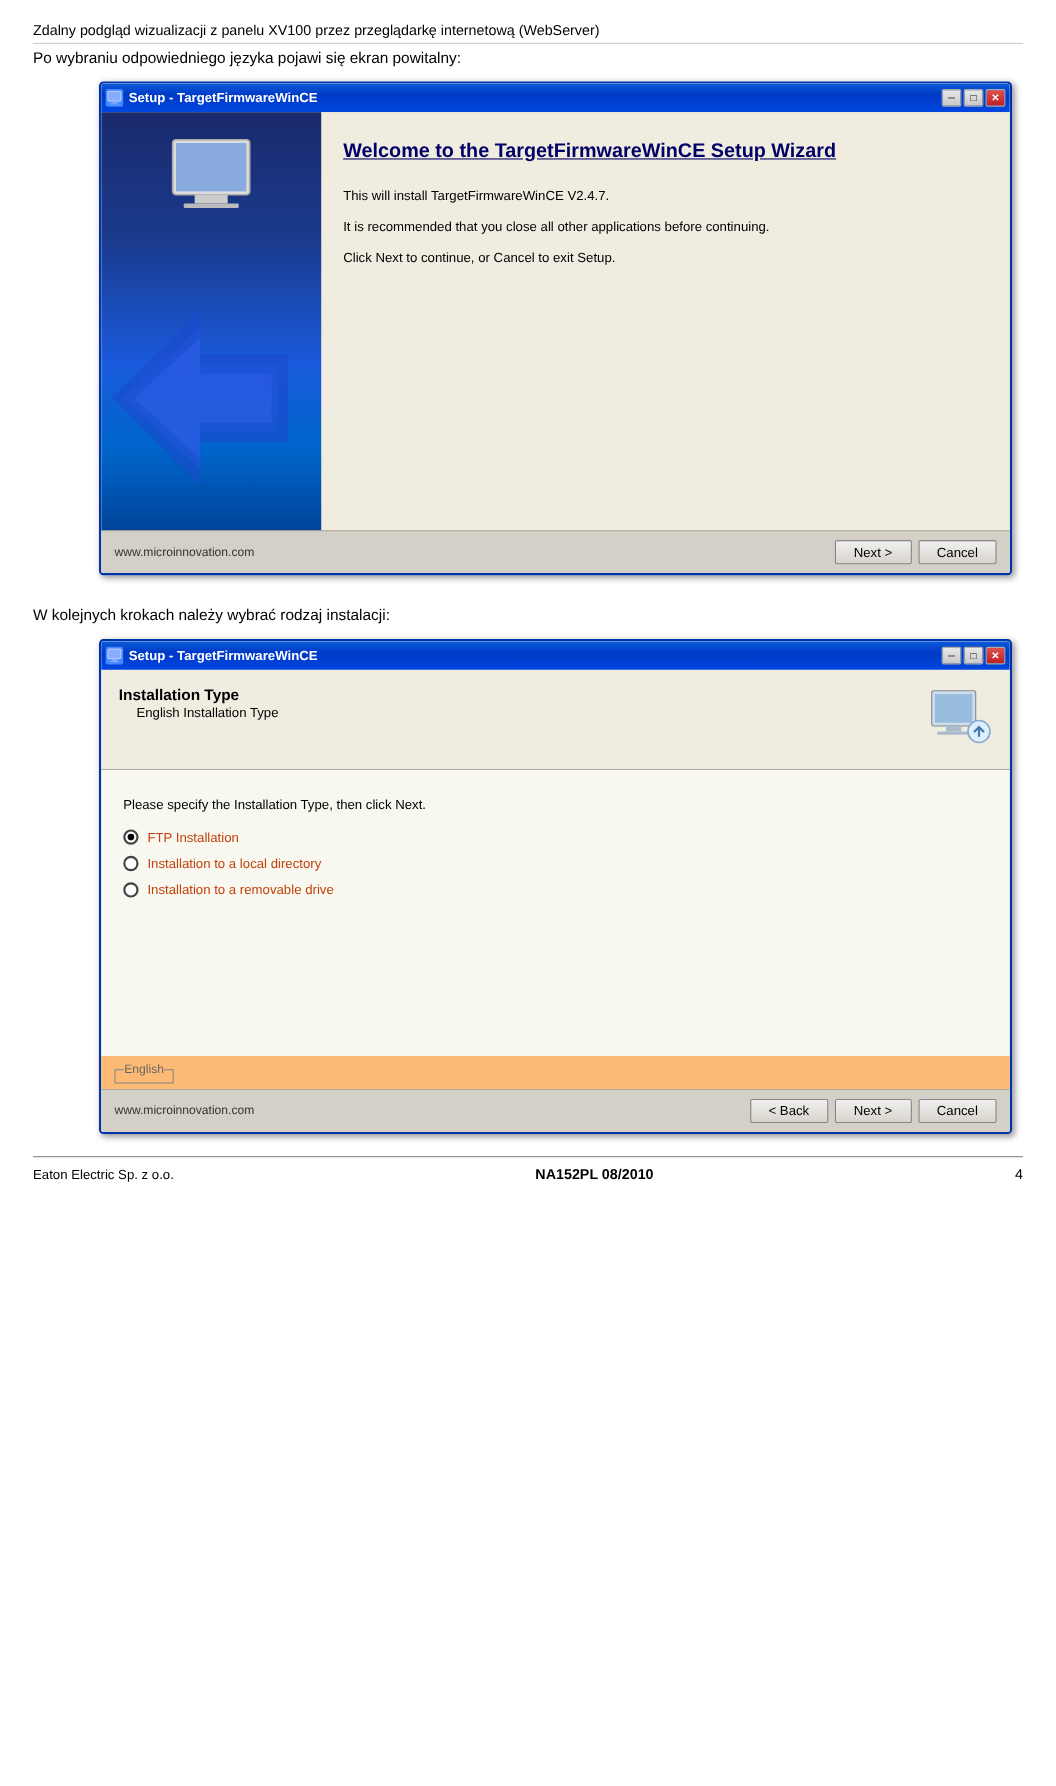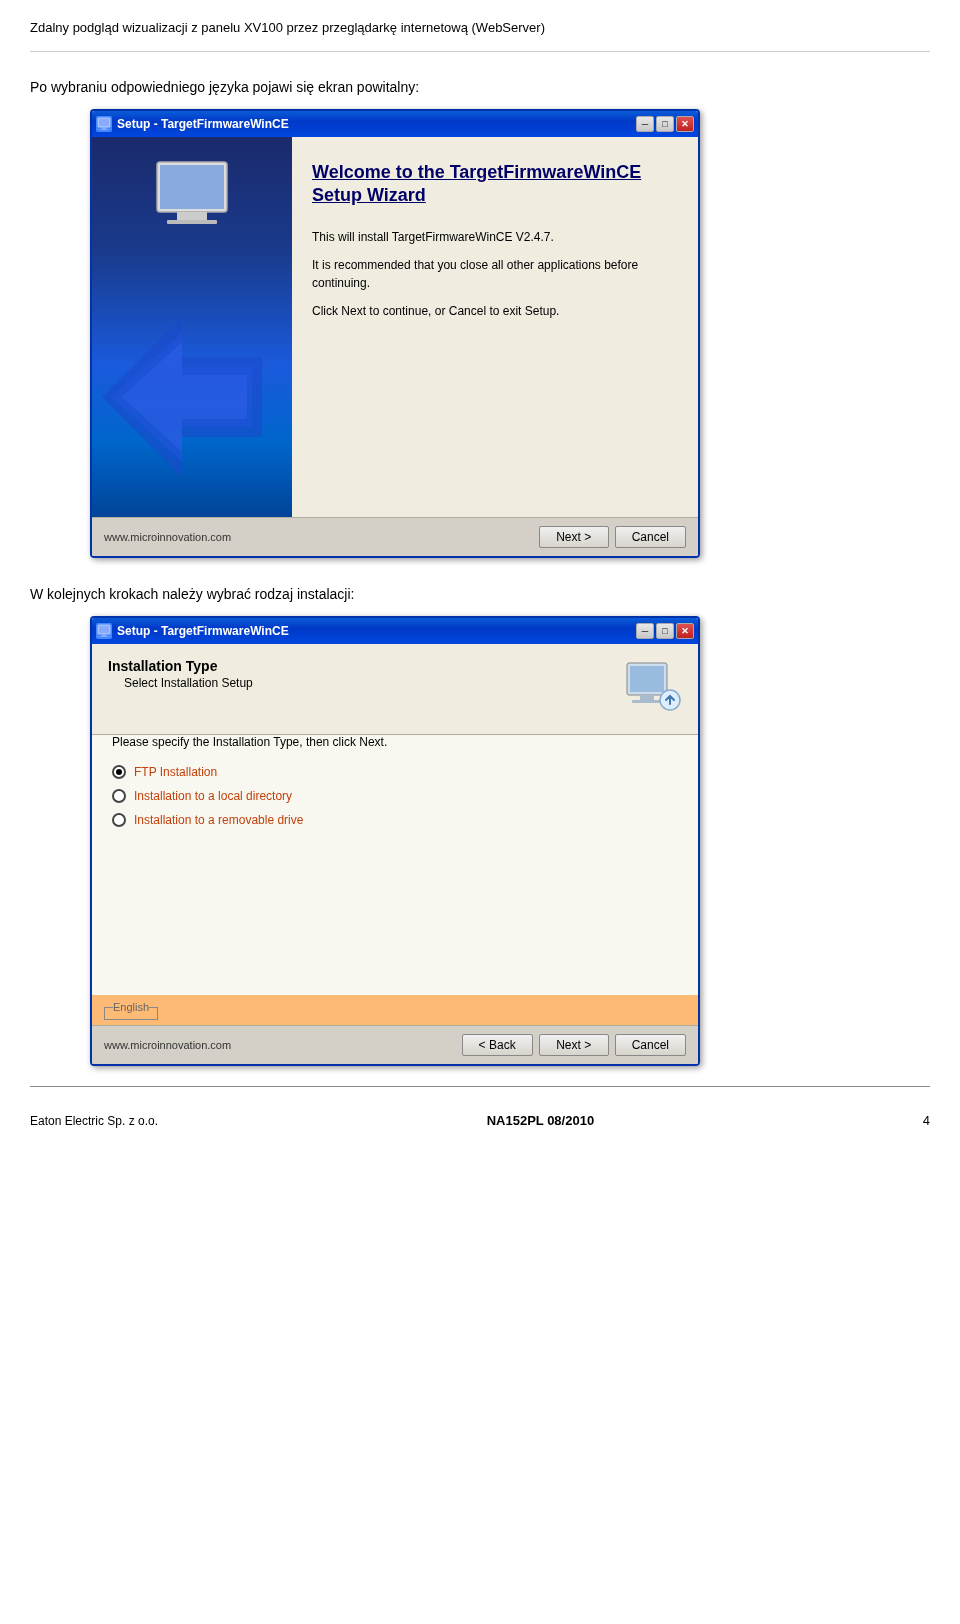--- a/index.html
+++ b/index.html
@@ -11,37 +11,37 @@
       width: 960px;
       min-height: 1624px;
       padding: 20px 30px 20px 30px;
     }
 
     
     .page-header {
       font-size: 13px;
       color: #000;
       border-bottom: 1px solid #ccc;
-      padding-bottom: 16px;
-      margin-bottom: 27px;
+      padding-bottom: 4px;
+      margin-bottom: 4px;
     }
 
     
     .section-text {
       font-size: 14px;
       color: #000;
       margin-bottom: 14px;
     }
 
     
     .dialog-wrapper {
       border: 2px solid #0033aa;
       border-radius: 4px;
       overflow: hidden;
-      width: 610px;
+      width: 830px;
       margin: 0 auto 0 60px;
       box-shadow: 2px 2px 6px rgba(0,0,0,0.4);
     }
 
     
     .dialog-titlebar {
       background: linear-gradient(to bottom, #0a5cd8 0%, #0039c7 40%, #0047e0 100%);
       display: flex;
       align-items: center;
       padding: 3px 4px;
@@ -197,21 +197,21 @@
     }
     .install-header-icon {
       width: 60px;
       height: 60px;
       flex-shrink: 0;
       margin-left: 10px;
     }
 
     .install-body {
       background: #f8f8f0;
-      padding: 0 20px 12px 20px;
+      padding: 24px 20px 12px 20px;
       min-height: 260px;
     }
     .install-body-desc {
       font-size: 12px;
       color: #000;
       margin-bottom: 16px;
     }
     .radio-option {
       display: flex;
       align-items: center;
@@ -249,21 +249,21 @@
       border: 1px solid #888;
       padding: 2px 8px 4px 8px;
       display: inline-block;
       font-size: 11px;
       color: #666;
     }
 
     
     .page-footer {
       border-top: 1px solid #888;
-      padding-top: 26px;
+      padding-top: 8px;
       margin-top: 20px;
       display: flex;
       align-items: center;
       justify-content: space-between;
       font-size: 12px;
       color: #000;
     }
     .page-footer-center {
       font-weight: bold;
       font-size: 13px;
@@ -354,21 +354,21 @@
       <div class="titlebar-btn restore">□</div>
       <div class="titlebar-btn close">✕</div>
     </div>
   </div>
 
   <div class="dialog-body">
 
     <div class="install-header-bar">
       <div class="install-header-text">
         <div class="install-header-title">Installation Type</div>
-        <div class="install-header-subtitle">Select Installation Setup</div>
+        <div class="install-header-subtitle">English Installation Type</div>
       </div>
       <div class="install-header-icon">
         <svg viewBox="0 0 60 60" width="60" height="60">
           <rect x="5" y="5" width="40" height="32" rx="2" fill="#ccddee" stroke="#888" stroke-width="1"></rect>
           <rect x="8" y="8" width="34" height="26" fill="#99bbdd"></rect>
           <rect x="18" y="37" width="14" height="5" fill="#aabbcc"></rect>
           <rect x="10" y="42" width="30" height="3" rx="1" fill="#aabbcc"></rect>
           <circle cx="48" cy="42" r="10" fill="#ddeeff" stroke="#88aacc" stroke-width="1.5"></circle>
           <path d="M44,42 L48,38 L52,42 M48,38 L48,46" stroke="#4477aa" stroke-width="2" fill="none" stroke-linecap="round"></path>
         </svg>

